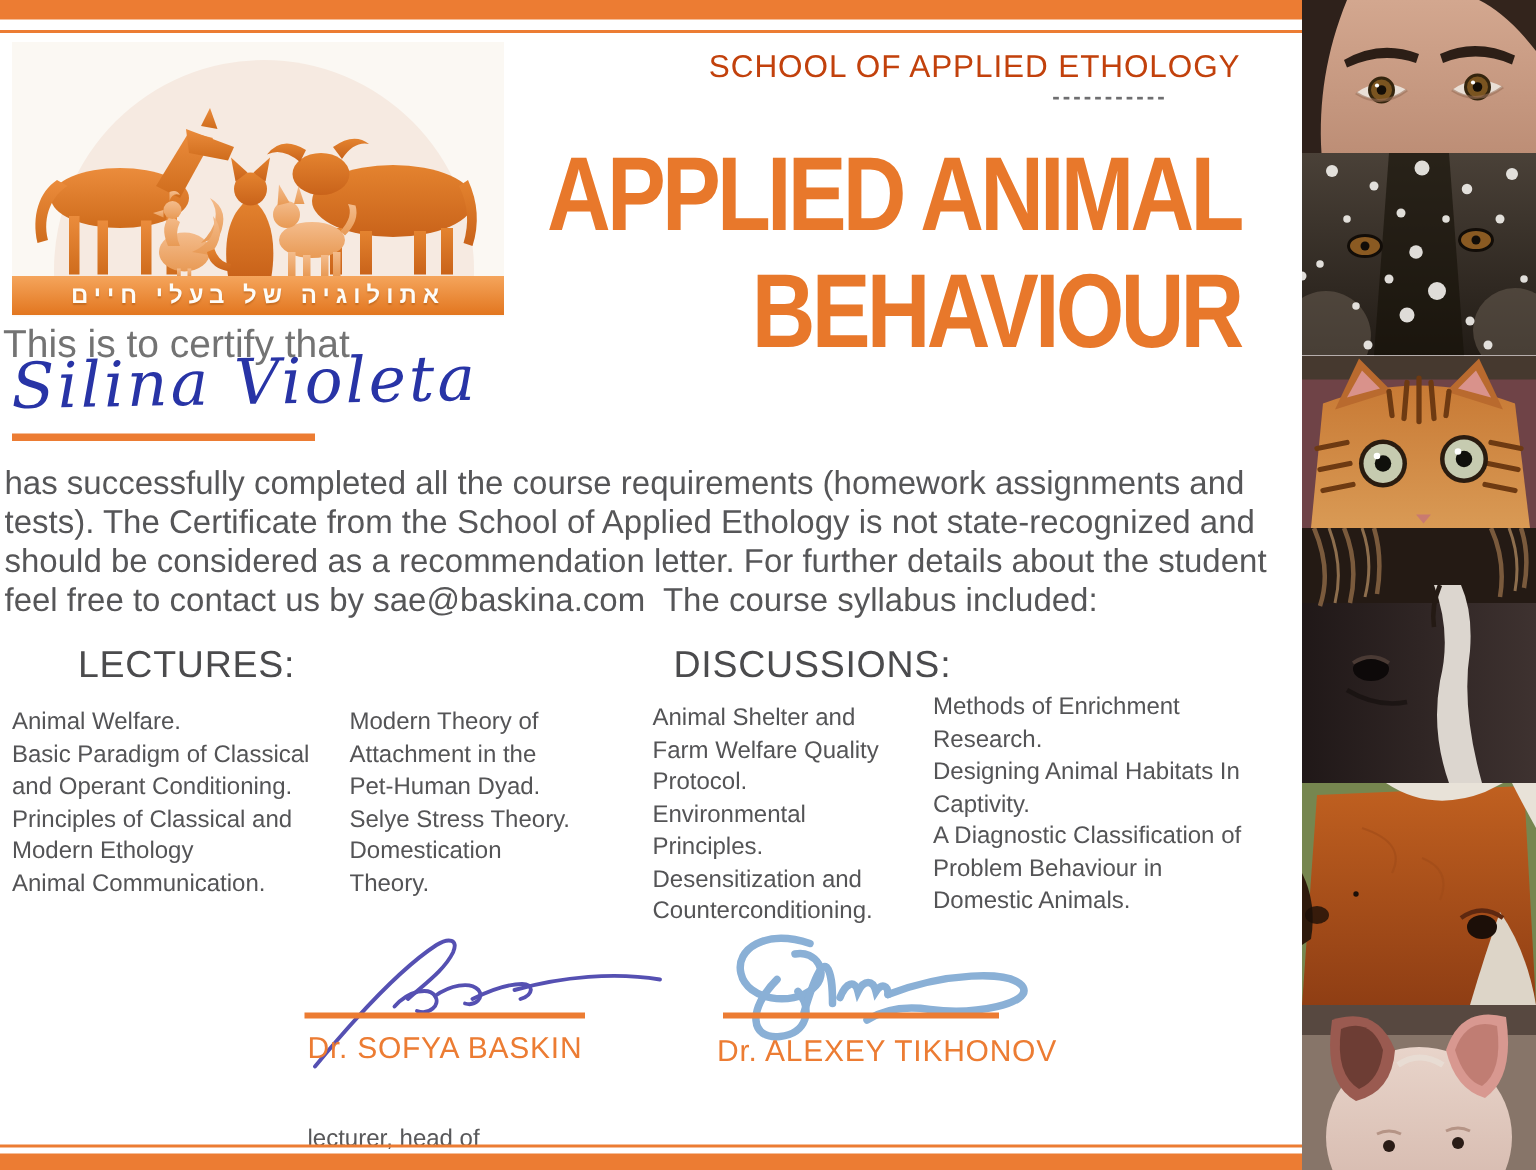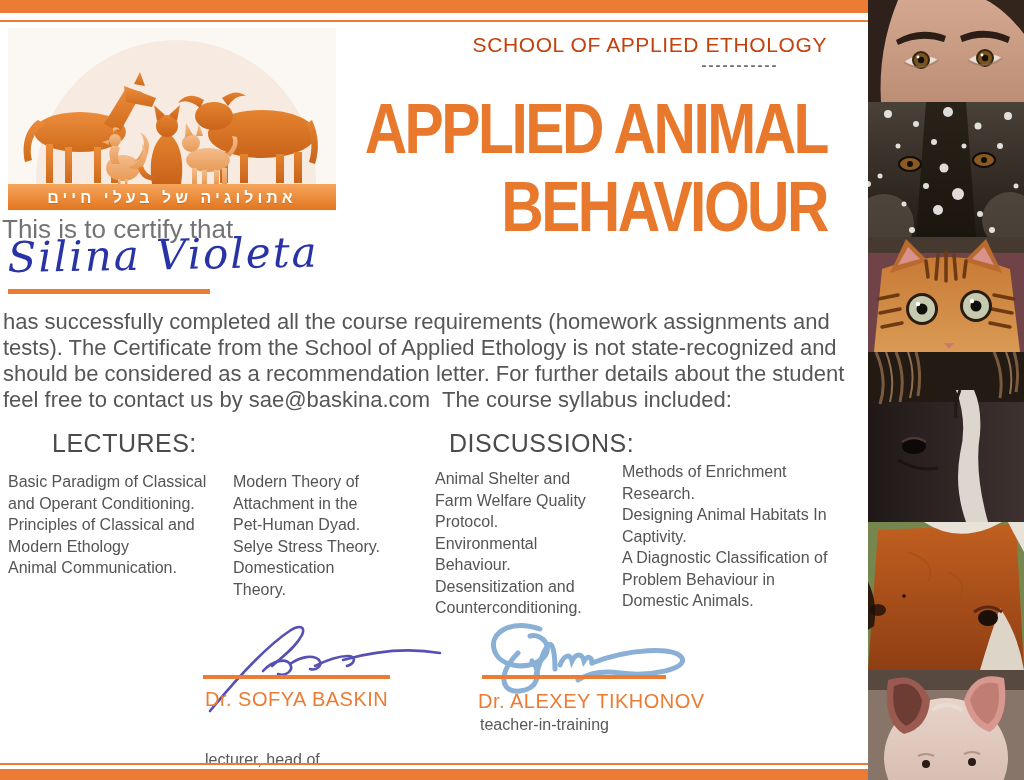--- a/index.html
+++ b/index.html
@@ -164,34 +164,35 @@
   </div>
 
   <div class="abs" id="certify-intro">This is to certify that</div>
   <div class="abs" id="student-name">Silina Violeta</div>
   <div class="abs" id="name-underline"></div>
 
   <div class="abs" id="body-text">has successfully completed all the course requirements (homework assignments and tests). The Certificate from the School of Applied Ethology is not state-recognized and should be considered as a recommendation letter. For further details about the student feel free to contact us by sae@baskina.com  The course syllabus included:</div>
 
   <div class="abs section-h" id="lectures-h">LECTURES:</div>
   <div class="abs list" id="lec-col1">
+    <div>Animal Welfare.</div>
     <div>Basic Paradigm of Classical and Operant Conditioning.</div>
     <div>Principles of Classical and Modern Ethology</div>
     <div>Animal Communication.</div>
   </div>
   <div class="abs list" id="lec-col2">
     <div>Modern Theory of Attachment in the Pet-Human Dyad.</div>
     <div>Selye Stress Theory.</div>
     <div>Domestication Theory.</div>
   </div>
 
   <div class="abs section-h" id="discussions-h">DISCUSSIONS:</div>
   <div class="abs list" id="dis-col1">
     <div>Animal Shelter and Farm Welfare Quality Protocol.</div>
-    <div>Environmental Behaviour.</div>
+    <div>Environmental Principles.</div>
     <div>Desensitization and Counterconditioning.</div>
   </div>
   <div class="abs list" id="dis-col2">
     <div>Methods of Enrichment Research.</div>
     <div>Designing Animal Habitats In Captivity.</div>
     <div>A Diagnostic Classification of Problem Behaviour in Domestic Animals.</div>
   </div>
 
   <svg class="abs" id="sig1-scribble" width="290" height="100" viewBox="0 0 290 100">
     <g fill="none" stroke="var(--signature1)" stroke-width="2.6" stroke-linecap="round">
@@ -210,21 +211,20 @@
     <g fill="none" stroke="var(--signature2)" stroke-width="5" stroke-linecap="round">
       <path d="M62,14 C32,4 12,18 16,34 C20,52 50,56 64,44 C76,34 66,18 52,21"></path>
       <path d="M40,38 C20,58 22,78 42,76 C60,74 64,58 54,46"></path>
       <path d="M58,60 C64,40 70,24 74,31 C77,37 77,46 77,54"></path>
       <path d="M82,50 C86,40 92,38 94,46 C98,38 104,38 106,46 C110,40 114,42 114,48"></path>
       <path d="M114,48 C150,34 196,31 204,43 C210,54 172,62 142,58 C122,55 108,60 100,65"></path>
     </g>
   </svg>
   <div class="abs sig-line" id="sig-line-2"></div>
   <div class="abs sig-name" id="sig2-name">Dr. ALEXEY TIKHONOV</div>
-  <div class="abs sig-role" id="sig2-role">teacher-in-training</div>
 
   <div class="abs bar" id="line-bottom"></div>
   <div class="abs bar" id="bar-bottom"></div>
 
   <div class="abs" id="photo-strip">
 
     <div class="photo" style="height:102px">
       <svg width="156" height="102" viewBox="0 0 156 102">
         <defs>
             <linearGradient id="skin" x1="0" y1="0" x2="0" y2="1">

